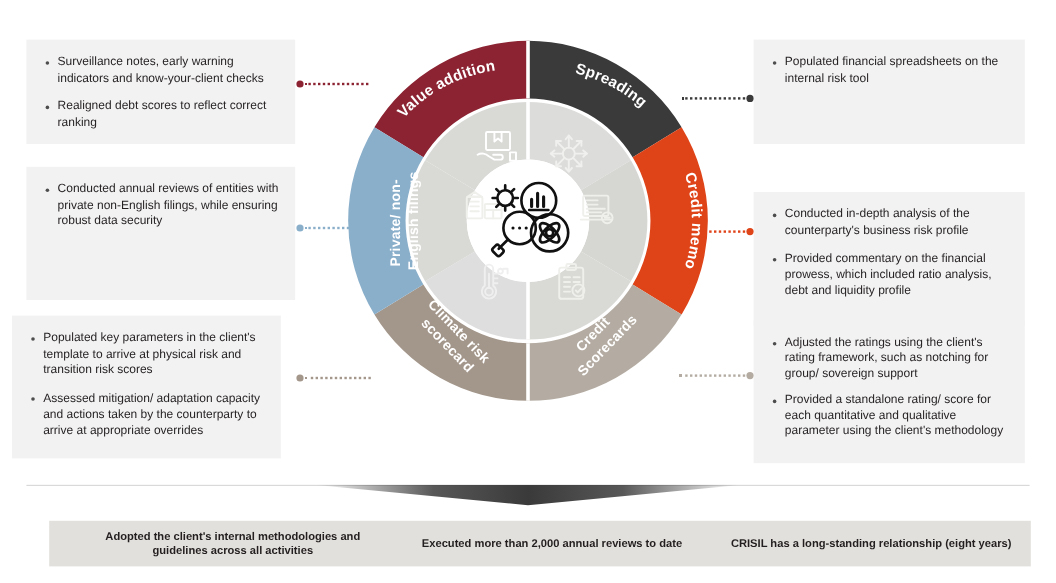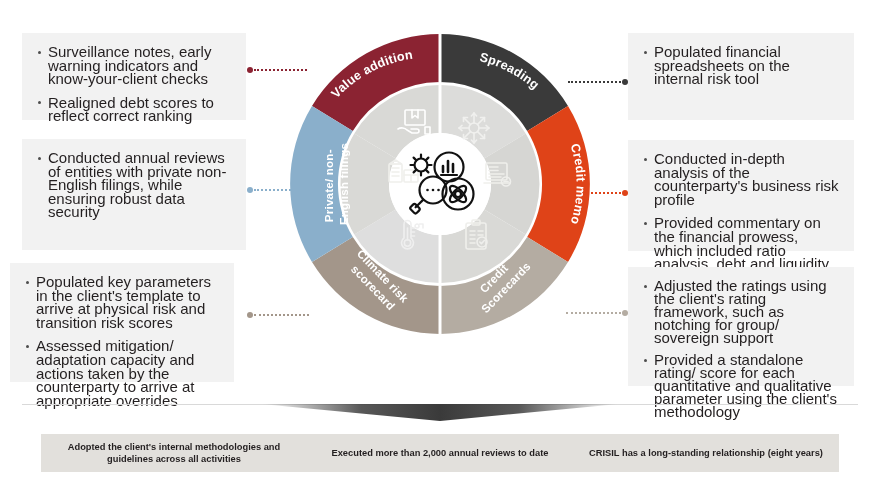--- a/index.html
+++ b/index.html
@@ -11,34 +11,34 @@
   .stage{position:absolute;inset:0;}
 
   
   .card{
     position:absolute;background:#f2f2f2;box-sizing:border-box;
     padding:12px 14px 12px 14px;
   }
   .card ul{margin:0;padding:0;list-style:none;}
   .card li{
     position:relative;padding-left:12px;margin:0 0 10px 0;
-    font-size:15px;line-height:13.6px;color:#231f20;
+    font-size:10px;line-height:13.6px;color:#231f20;
   }
   .card li:last-child{margin-bottom:0;}
   .card li::before{
     content:"";position:absolute;left:2px;top:5.5px;
     width:3px;height:3px;background:#4d4d4d;border-radius:50%;
   }
   .card.tight li{line-height:13.0px;margin-bottom:9px;}
 
   #card-value-addition{left:22px;top:33px;width:224px;height:87px;}
   #card-private-filings{left:22px;top:139px;width:224px;height:111px;}
   #card-climate-risk{left:10px;top:263px;width:224px;height:119px;}
   #card-spreading{left:628px;top:33px;width:226px;height:87px;}
-  #card-credit-memo{left:628px;top:140px;width:226px;height:111px;}
+  #card-credit-memo{left:628px;top:160px;width:226px;height:111px;}
   #card-credit-scorecards{left:628px;top:267px;width:226px;height:119px;}
 
   
   .conn{position:absolute;height:7px;display:flex;align-items:center;}
   .conn .line{flex:1;height:0;border-top:2.2px dotted currentColor;}
   .conn .dot{width:6px;height:6px;border-radius:50%;background:currentColor;flex:0 0 auto;}
   .conn.left .dot{order:0;margin-right:1px;}
   .conn.left .line{order:1;}
   .conn.right .line{order:0;}
   .conn.right .dot{order:1;margin-left:1px;}
@@ -59,21 +59,21 @@
   }
   .seg-label.small{font-size:11.6px;}
 
   
   #divider{position:absolute;left:22px;top:404px;width:836px;height:1px;background:#d9d9d9;}
   #down-arrow{position:absolute;left:261px;top:404px;width:358px;height:22px;}
 
   
   #banner{
     position:absolute;left:41px;top:434px;width:798px;height:38px;
-    background:#e2e0dc;display:flex;align-items:center;
+    background:#e2e0dc;display:flex;align-items:center;padding-left:20px;
   }
   .banner-cell{
     flex:1;text-align:center;font-size:9.3px;font-weight:bold;
     line-height:12.4px;color:#231f20;padding:0 10px;box-sizing:border-box;
   }
 </style>
 </head>
 <body>
 
 <div class="stage">

